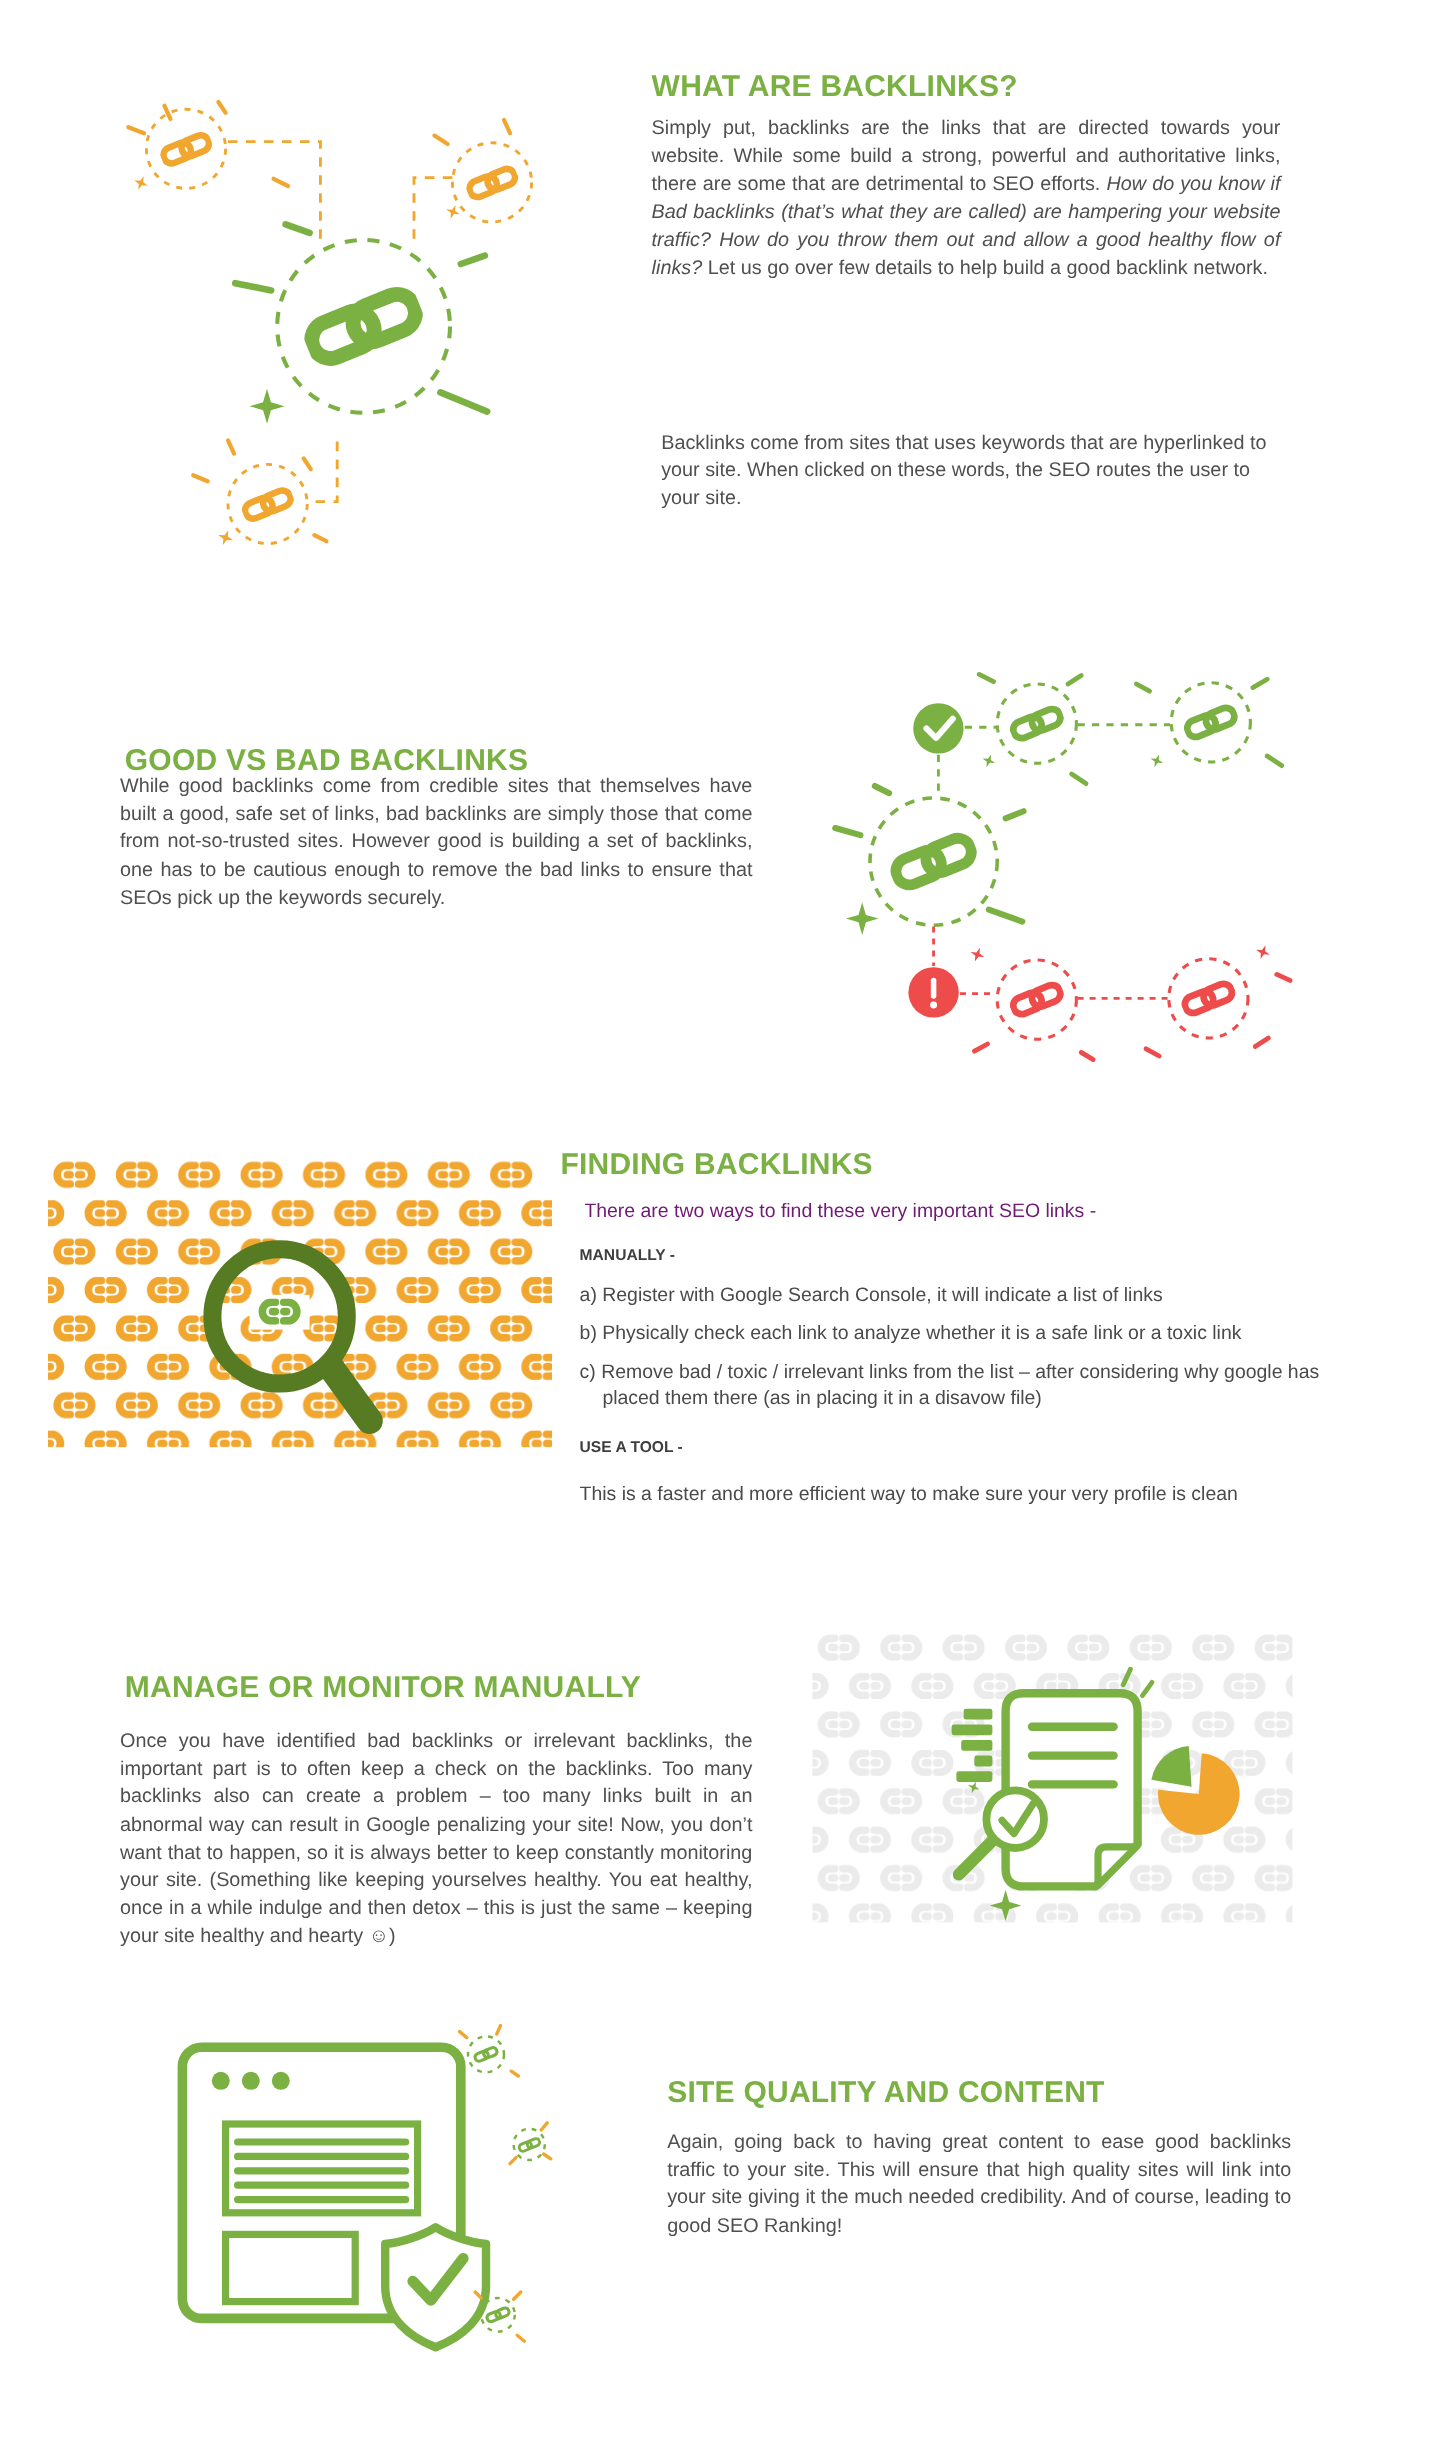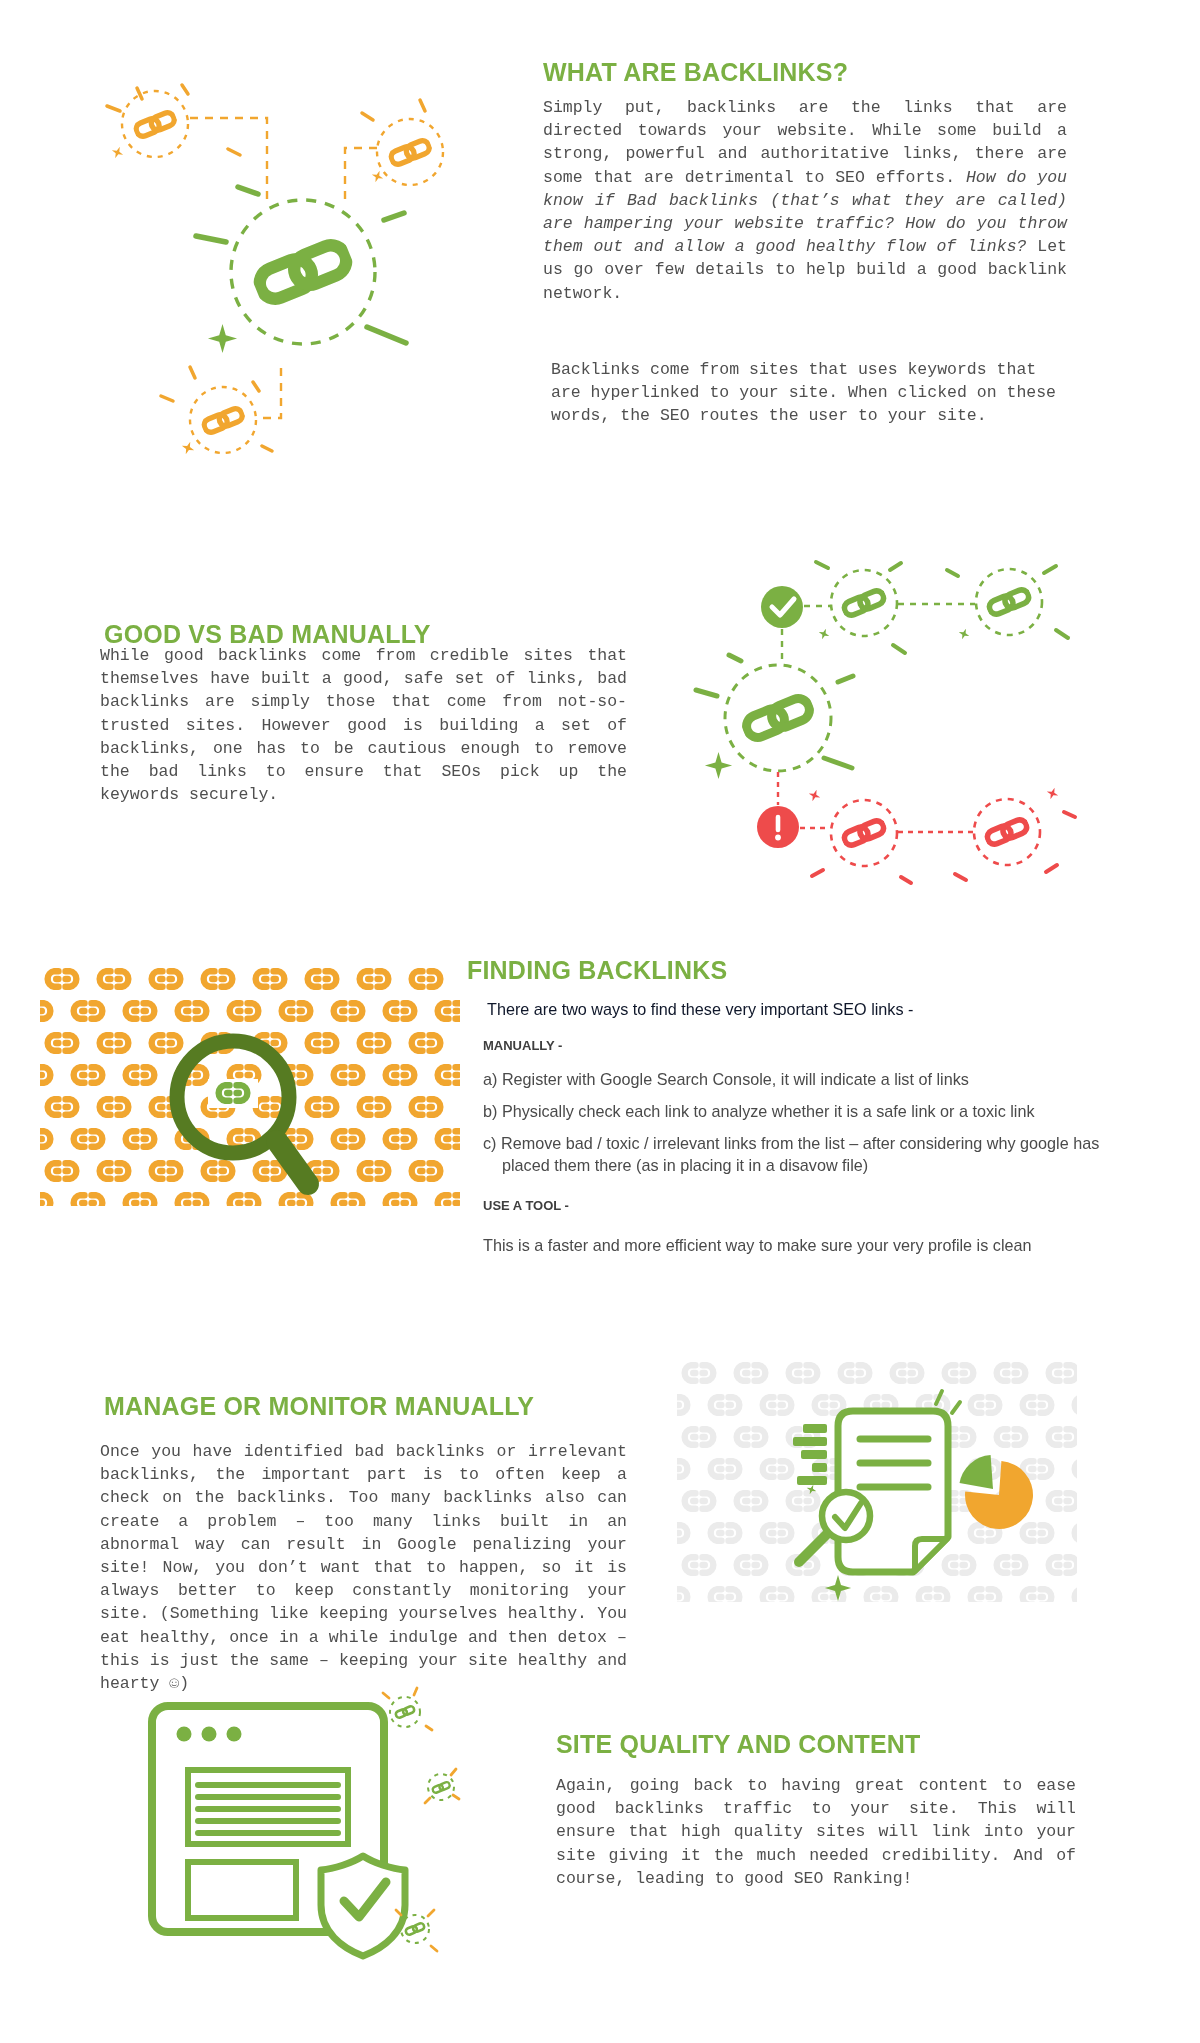--- a/index.html
+++ b/index.html
@@ -1,23 +1,23 @@
 <!DOCTYPE html>
 <html><head>
 <meta charset="utf-8">
 <style>
   html,body{margin:0;padding:0;background:#fff;}
   .page{position:relative;width:1200px;height:2043px;background:#fff;overflow:hidden;
         font-family:"Liberation Sans","DejaVu Sans",sans-serif;}
   .art{position:absolute;left:0;top:0;}
   h2.h{position:absolute;margin:0;font-size:25px;font-weight:700;color:#7BB043;
        letter-spacing:.2px;white-space:nowrap;}
-  p.body{position:absolute;margin:0;font-size:16.5px;line-height:23.2px;color:#4F4F4F;font-family:Liberation Mono, monospace;}
+  p.body{position:absolute;margin:0;font-size:16.5px;line-height:23.2px;color:#4F4F4F;}
   .just{text-align:justify;}
-  p.sub{position:absolute;margin:0;font-size:16.2px;line-height:22px;color:#0f172a;}
+  p.sub{position:absolute;margin:0;font-size:16.2px;line-height:22px;color:#701a75;}
   p.blabel{position:absolute;margin:0;font-size:13px;font-weight:700;color:#3E3E3E;}
   p.step{position:absolute;margin:0;font-size:16.2px;line-height:22px;color:#4A4A4A;}
   .hang{padding-left:19px;text-indent:-19px;}
   em{font-style:italic;}
 </style>
 </head>
 <body>
 
 <div class="page">
 
@@ -229,21 +229,21 @@
         <line x1="434" y1="1910" x2="428" y2="1916"></line>
       </g>
     </g>
   </svg>
 
   <h2 class="h" style="left:543px;top:58px">WHAT ARE BACKLINKS?</h2>
   <p class="body just" style="left:543px;top:96px;width:524px"><span>Simply put, backlinks are the links that are directed towards your website. While some build a strong, powerful and authoritative links, there are some that are detrimental to SEO efforts. </span><em>How do you know if Bad backlinks (that’s what they are called) are hampering your website traffic? How do you throw them out and allow a good healthy flow of links?</em><span> Let us go over few details to help build a good backlink network.</span></p>
 
   <p class="body" style="left:551px;top:358px;width:520px">Backlinks come from sites that uses keywords that are hyperlinked to your site. When clicked on these words, the SEO routes the user to your site.</p>
 
-  <h2 class="h" style="left:104px;top:620px">GOOD VS BAD MANUALLY</h2>
+  <h2 class="h" style="left:104px;top:620px">GOOD VS BAD BACKLINKS</h2>
   <p class="body just" style="left:100px;top:644px;width:527px">While good backlinks come from credible sites that themselves have built a good, safe set of links, bad backlinks are simply those that come from not-so-trusted sites. However good is building a set of backlinks, one has to be cautious enough to remove the bad links to ensure that SEOs pick up the keywords securely.</p>
 
   <h2 class="h" style="left:467px;top:956px">FINDING BACKLINKS</h2>
   <p class="sub" style="left:487px;top:998px;width:640px">There are two ways to find these very important SEO links -</p>
   <p class="blabel" style="left:483px;top:1038px">MANUALLY -</p>
   <p class="step" style="left:483px;top:1068px;width:655px">a) Register with Google Search Console, it will indicate a list of links</p>
   <p class="step" style="left:483px;top:1100px;width:655px">b) Physically check each link to analyze whether it is a safe link or a toxic link</p>
   <p class="step hang" style="left:483px;top:1132px;width:648px">c) Remove bad / toxic / irrelevant links from the list – after considering why google has placed them there (as in placing it in a disavow file)</p>
   <p class="blabel" style="left:483px;top:1198px">USE A TOOL -</p>
   <p class="step" style="left:483px;top:1234px;width:660px">This is a faster and more efficient way to make sure your very profile is clean</p>

